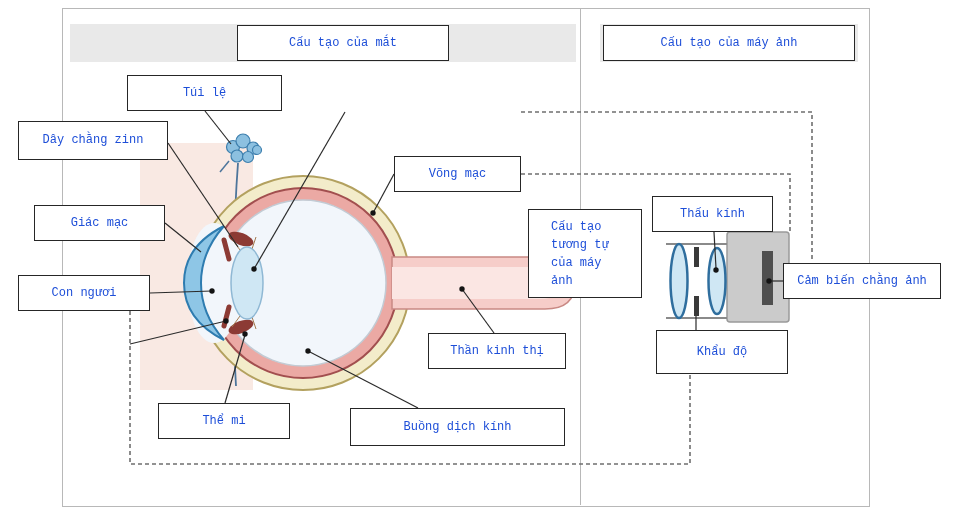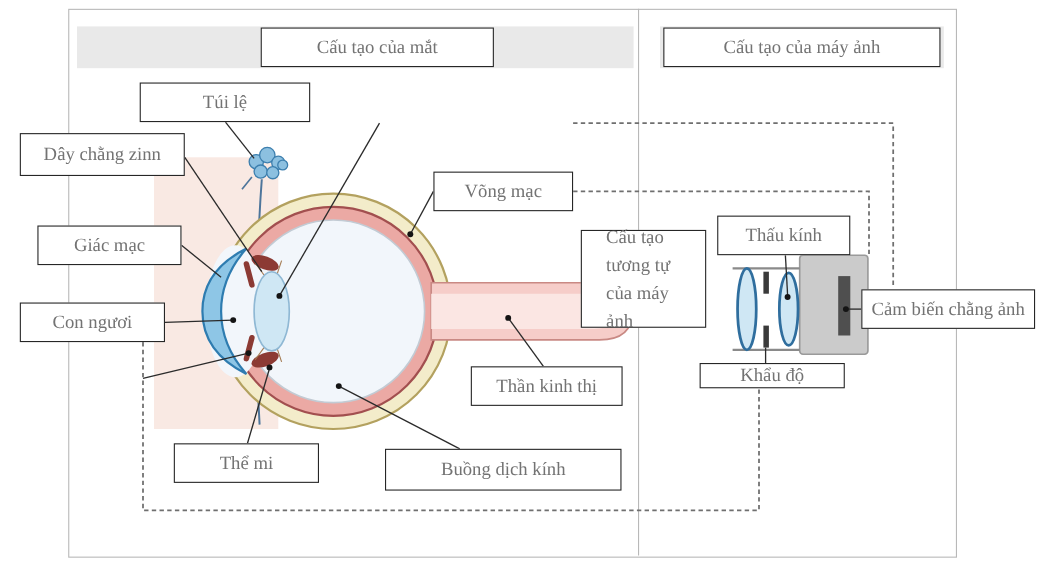--- a/index.html
+++ b/index.html
@@ -6,21 +6,21 @@
   .canvas {
     position:relative; width:965px; height:523px; background:#fff;
     font-family:"Liberation Serif", serif; overflow:hidden;
   }
   .frame { position:absolute; border:1px solid #b8b8b8; background:transparent; }
   .divider { position:absolute; width:1px; background:#b8b8b8; }
   .band { position:absolute; background:#e9e9e9; }
   .lbl {
     position:absolute; box-sizing:border-box; background:#fff;
     border:1.5px solid #262626; display:flex; align-items:center; justify-content:center;
-    text-align:center; font-size:17px; color:#737373; line-height:1.2; padding:2px 4px;
+    text-align:center; font-size:12px; color:#1d4ed8; line-height:1.2; padding:2px 4px;font-family:Liberation Mono, monospace;
   }
   .lbl.multi { justify-content:flex-start; text-align:left; padding:6px 22px; line-height:1.5; }
   svg.art { position:absolute; left:0; top:0; pointer-events:none; }
 </style>
 </head>
 <body>
 
 <div class="canvas">
 
   <div class="frame" style="left:62px;top:8px;width:806px;height:497px"></div>
@@ -115,15 +115,15 @@
   <div class="lbl" style="left:34px;top:205px;width:131px;height:36px">Giác mạc</div>
   <div class="lbl" style="left:18px;top:275px;width:132px;height:36px">Con ngươi</div>
   <div class="lbl" style="left:158px;top:403px;width:132px;height:36px">Thể mi</div>
   <div class="lbl" style="left:428px;top:333px;width:138px;height:36px">Thần kinh thị</div>
   <div class="lbl" style="left:350px;top:408px;width:215px;height:38px">Buồng dịch kính</div>
 
   <div class="lbl multi" style="left:528px;top:209px;width:114px;height:89px">Cấu tạo tương tự của máy ảnh</div>
 
   <div class="lbl" style="left:652px;top:196px;width:121px;height:36px">Thấu kính</div>
   <div class="lbl" style="left:783px;top:263px;width:158px;height:36px">Cảm biến chằng ảnh</div>
-  <div class="lbl" style="left:636px;top:330px;width:132px;height:23px">Khẩu độ</div>
+  <div class="lbl" style="left:656px;top:330px;width:132px;height:44px">Khẩu độ</div>
 
 </div>
 
 </body></html>

